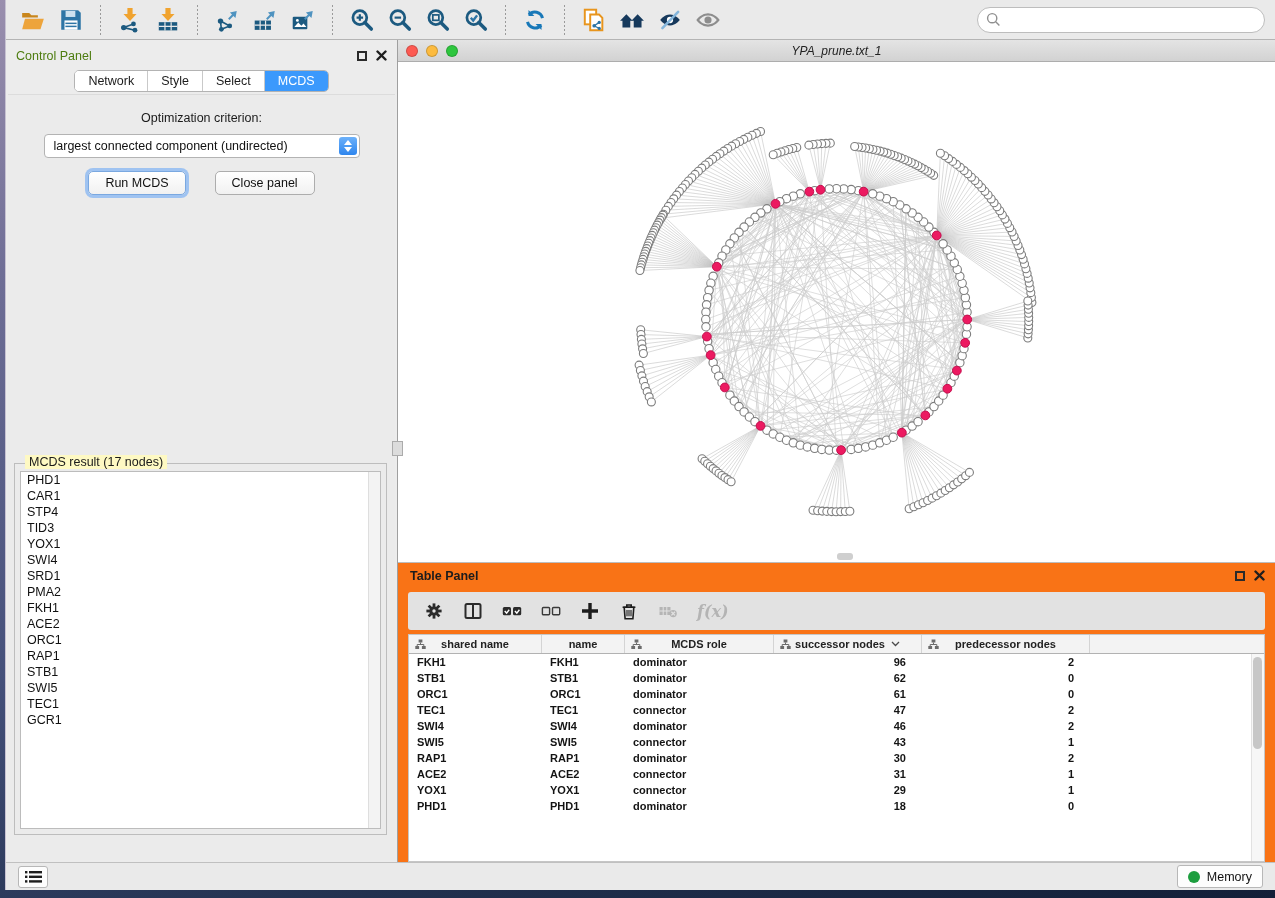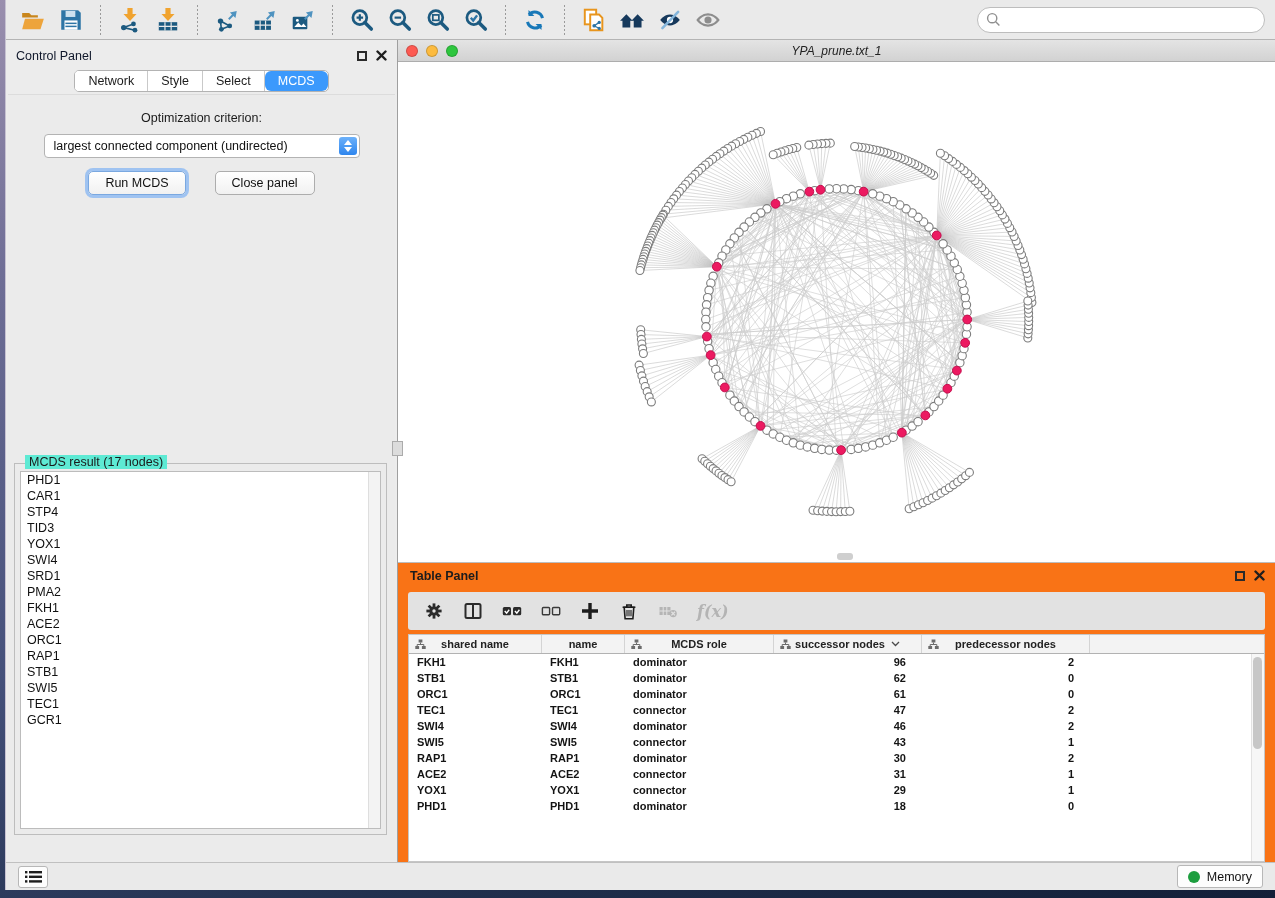--- a/index.html
+++ b/index.html
@@ -29,27 +29,27 @@
   }
   .search-icon { position:absolute; left:9px; top:5px; }
   
   .middle { flex:1; display:flex; position:relative; min-height:0; }
   
   .dock {
     width:392px; flex:0 0 392px; background:#ececec;
     border-right:1px solid #9f9f9f; display:flex; flex-direction:column; position:relative;
   }
   .dock-header { height:28px; display:flex; align-items:center; padding:4px 10px 0 10px; }
-  .dock-title { font-size:12.5px; color:#0f172a; }
+  .dock-title { font-size:12.5px; color:#4d7c0f; }
   .dock-btns { margin-left:auto; display:flex; gap:9px; align-items:center; }
   .float-btn { width:10px; height:10px; border:2px solid #2a2a2a; background:transparent; }
   .seg-row { height:26px; display:flex; justify-content:center; align-items:center; }
   .seg { display:inline-flex; border:1px solid #b3b3b3; border-radius:5px; overflow:hidden; background:#fff; }
   .seg-tab { padding:3px 13px; font-size:12.5px; color:#1c1c1c; background:#fff; border-right:1px solid #c9c9c9; cursor:default; }
-  .seg-tab:last-child { border-right:none;border-radius:6px; }
+  .seg-tab:last-child { border-right:none; }
   .seg-tab.active { background:#3b99fc; color:#fff; border-right-color:#3b99fc; }
   .dock-content { flex:1; position:relative; background:#ebebeb; border-top:1px solid #dcdcdc; margin:0 2px 2px 2px; }
   .opt-label { margin-top:16px; text-align:center; font-size:12.5px; color:#1a1a1a; }
   .select-box {
     width:316px; height:24px; margin:9px auto 0 auto; background:#fff;
     border:1px solid #b3b3b3; border-radius:4px; position:relative;
     font-size:12.5px; color:#111; display:flex; align-items:center; padding-left:9px;
   }
   .select-stepper {
     position:absolute; right:2px; top:2px; bottom:2px; width:18px; border-radius:3px;
@@ -57,21 +57,21 @@
     align-items:center; justify-content:center; gap:2px;
   }
   .btn-row { margin-top:13px; display:flex; justify-content:center; gap:29px; }
   .push-btn {
     font-family:"Liberation Sans", sans-serif;
     padding:4px 16px; font-size:12.5px; color:#111;
     background:linear-gradient(#ffffff,#f1f1f1); border:1px solid #adadad; border-radius:5px;
   }
   .push-btn.focused { box-shadow:0 0 0 3px rgba(108,169,245,.6); border-color:#7aa8e0; }
   .groupbox { position:absolute; left:6px; right:8px; top:368px; height:372px; border:1px solid #bdbdbd; }
-  .groupbox-legend { position:absolute; top:-9px; left:10px; background:#5eead4; padding:0 4px; font-size:12.5px; color:#1a1a1a; }
+  .groupbox-legend { position:absolute; top:-9px; left:10px; background:#fef9c3; padding:0 4px; font-size:12.5px; color:#1a1a1a; }
   .mcds-list { position:absolute; left:5px; right:5px; top:7px; bottom:5px; background:#fff; border:1px solid #bcbcbc; overflow:hidden; }
   .mcds-item { font-size:12.5px; color:#111; line-height:16px; padding-left:6px; }
   .mcds-list .vtrack { position:absolute; right:0; top:0; bottom:0; width:12px; background:#f3f3f3; border-left:1px solid #dedede; }
   .splitter-grip { position:absolute; left:386px; top:401px; width:11px; height:15px; background:#dcdcdc; border:1px solid #ababab; z-index:5; }
   
   .right-col { flex:1; display:flex; flex-direction:column; min-width:0; }
   .net-window { height:523px; flex:0 0 523px; display:flex; flex-direction:column; border-bottom:1px solid #bdbdbd; }
   .net-titlebar {
     height:22px; flex:0 0 22px; background:linear-gradient(#e4e4e4,#d2d2d2);
     border-bottom:1px solid #adadad; position:relative; display:flex; align-items:center; padding:0 8px;font-style:italic;

